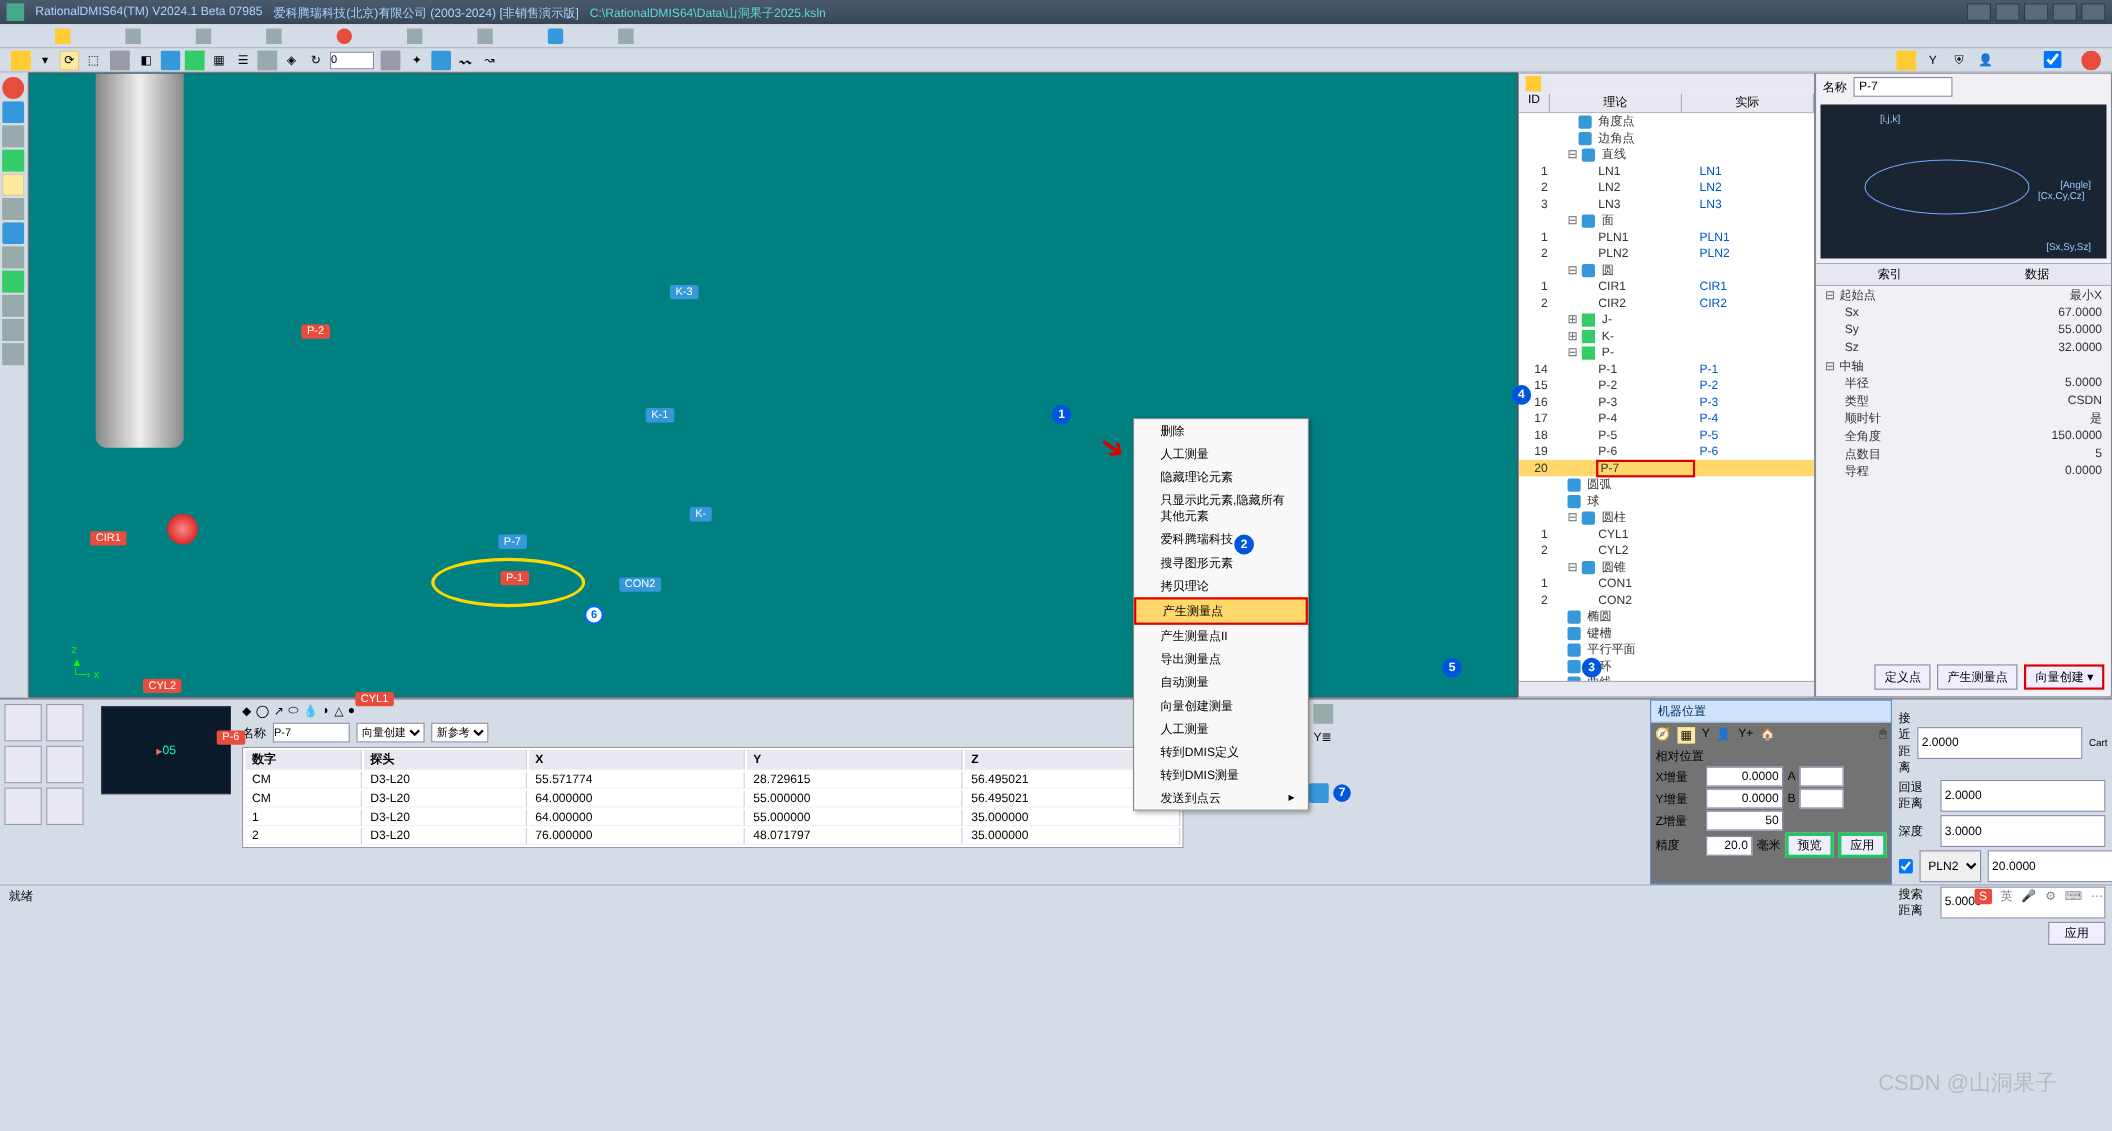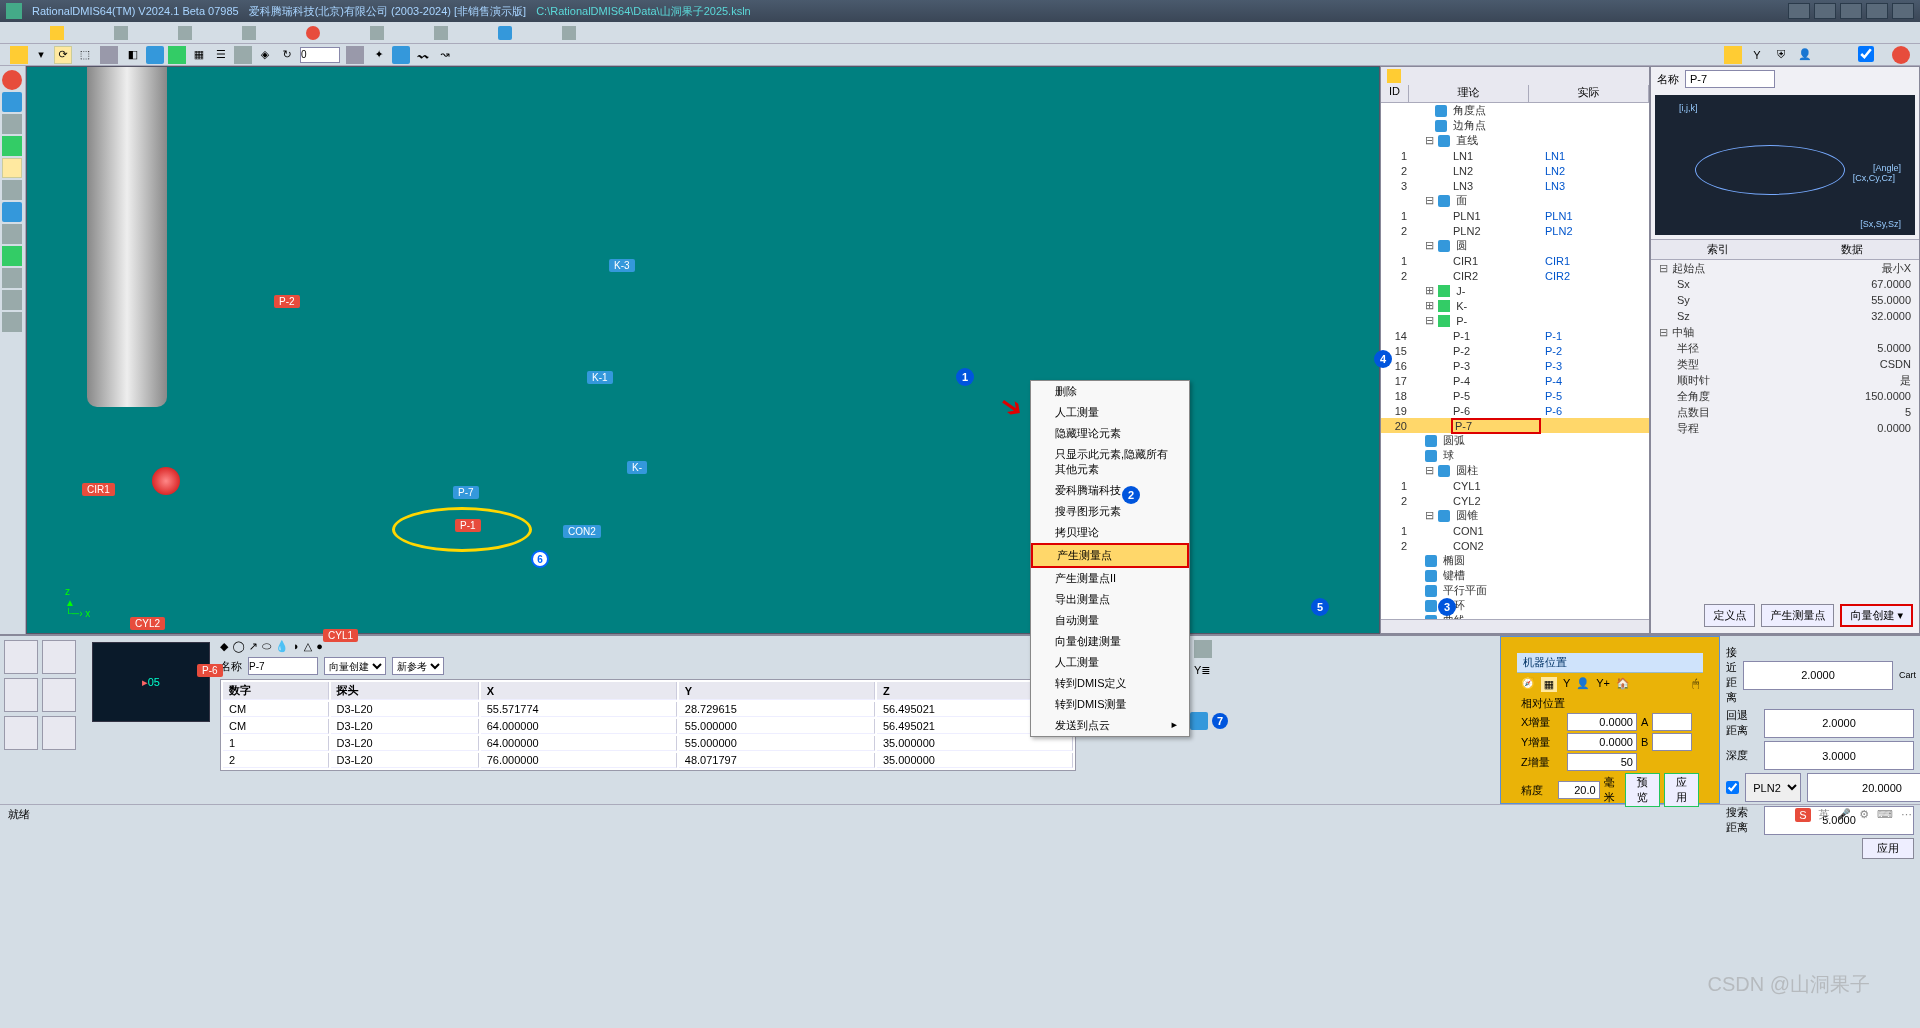--- a/index.html
+++ b/index.html
@@ -74,31 +74,31 @@
 .bmid{flex:1;padding:4px;display:flex;flex-direction:column;gap:4px}
 .bmid .r1{display:flex;gap:6px;align-items:center}
 .bmid select,.bmid input{border:1px solid #88a;height:18px;background:#fff;font-size:10px}
 .btable{border:1px solid #99a;background:#fff;font-size:10px}
 .btable th,.btable td{border-right:1px solid #ccd;border-bottom:1px solid #eef;padding:1px 6px;text-align:left}
 .btable th{background:#e8e8f0}
 .btools{width:420px;padding:4px;display:flex;flex-direction:column;gap:6px}
 .btools .trow{display:flex;gap:4px;align-items:center}
 .btools .trow span{width:18px;height:18px;display:inline-block}
 
-.machpos{width:220px;border:1px solid #5a8fd6;background:#eab308;padding:20px}
+.machpos{width:220px;border:1px solid #5a8fd6;background:#737373;padding:4px}
 .machpos .mhdr{background:#cfe3fb;margin:-4px -4px 4px -4px;padding:2px 6px;font-size:11px;color:#003366;border-bottom:1px solid #9bc}
 .machpos .mrow{display:flex;align-items:center;gap:4px;margin:2px 0}
 .machpos .mrow label{width:42px}
 .machpos input{width:70px;border:1px solid #88a;height:18px;text-align:right;padding:0 3px}
-.machpos button{padding:1px 8px;border:1px solid #22c55e;background:#eef}
+.machpos button{padding:1px 8px;border:3px solid #22c55e;background:#eef}
 
 .brp{width:200px;padding:6px}
 .brp .brow{display:flex;align-items:center;gap:6px;margin:3px 0}
 .brp label{width:56px}
-.brp input,.brp select{flex:1;border:1px solid #88a;height:29px;text-align:center;padding:0 3px}
+.brp input,.brp select{flex:1;border:1px solid #88a;height:29px;text-align:left;padding:0 3px}
 
 .status{height:20px;background:#d4dde5;border-top:1px solid #aab;display:flex;align-items:center;padding:0 8px;gap:10px}
 .status .rt{margin-left:auto;display:flex;gap:8px;align-items:center;color:#888}
 .overlaywm{position:absolute;right:50px;bottom:30px;color:#999;font-size:20px;opacity:.5;pointer-events:none;z-index:300}
 
 
 .ic-red{background:#e74c3c;border-radius:50%}
 .ic-blue{background:#3498db;border-radius:2px}
 .ic-green{background:#3c6}
 .ic-gray{background:#9aa}
@@ -468,21 +468,21 @@
     <div class="ftooter"></div>
   </div>
 
   <div class="proppanel">
     <div class="rowtop">
       <span>名称</span>
       <input type="text" style="width: 90px;" value="P-7">
     </div>
     <div class="preview">
       <div class="ell"></div>
-      <div class="lab" style="left:24px;top:8px">[i,j,k]</div>
+      <div class="lab" style="left:54px;top:8px">[i,j,k]</div>
       <div class="lab" style="right:14px;top:68px">[Angle]</div>
       <div class="lab" style="right:20px;top:78px">[Cx,Cy,Cz]</div>
       <div class="lab" style="right:14px;bottom:6px">[Sx,Sy,Sz]</div>
     </div>
     <div class="proptable">
       <div class="phdr">
         <div>索引</div>
         <div>数据</div>
       </div>
       <div id="propbody">

